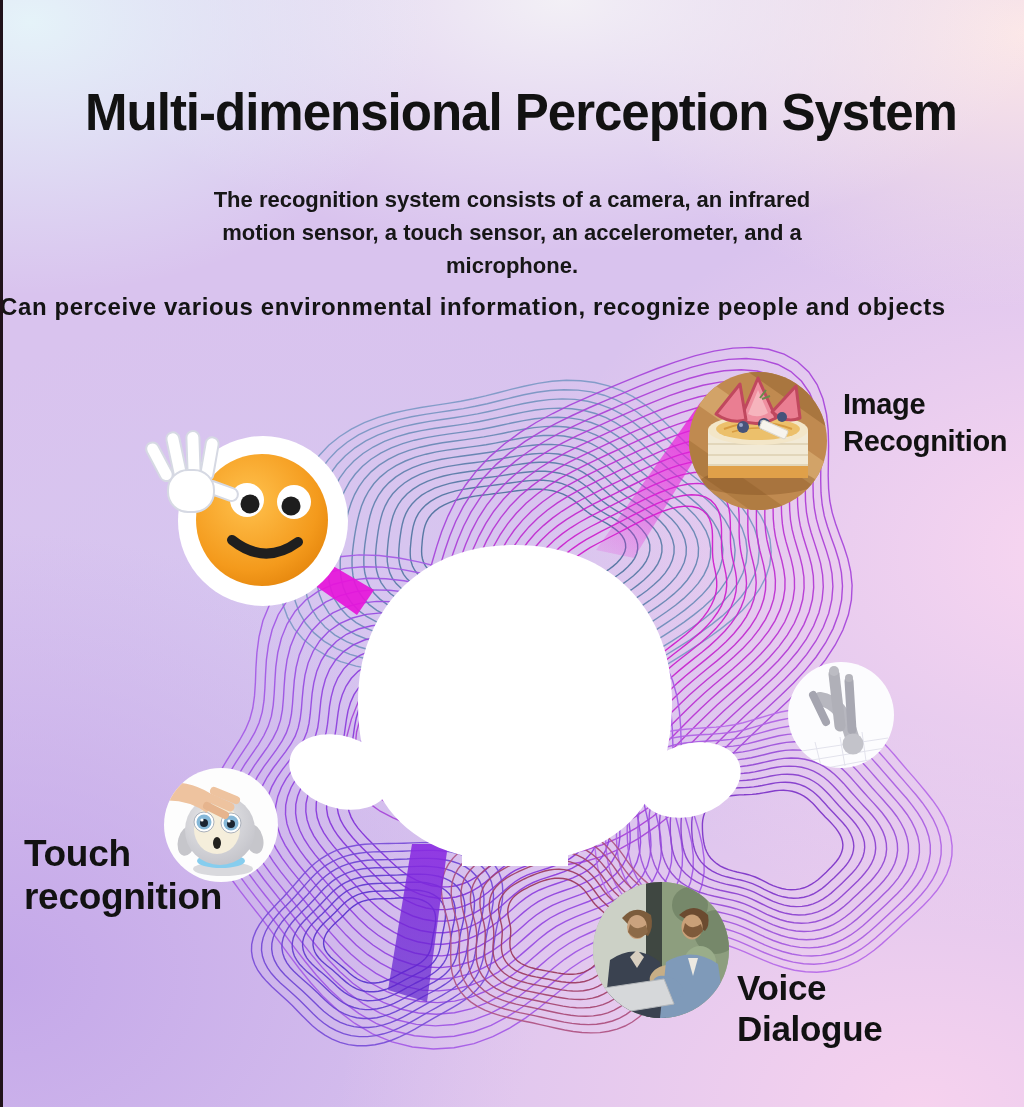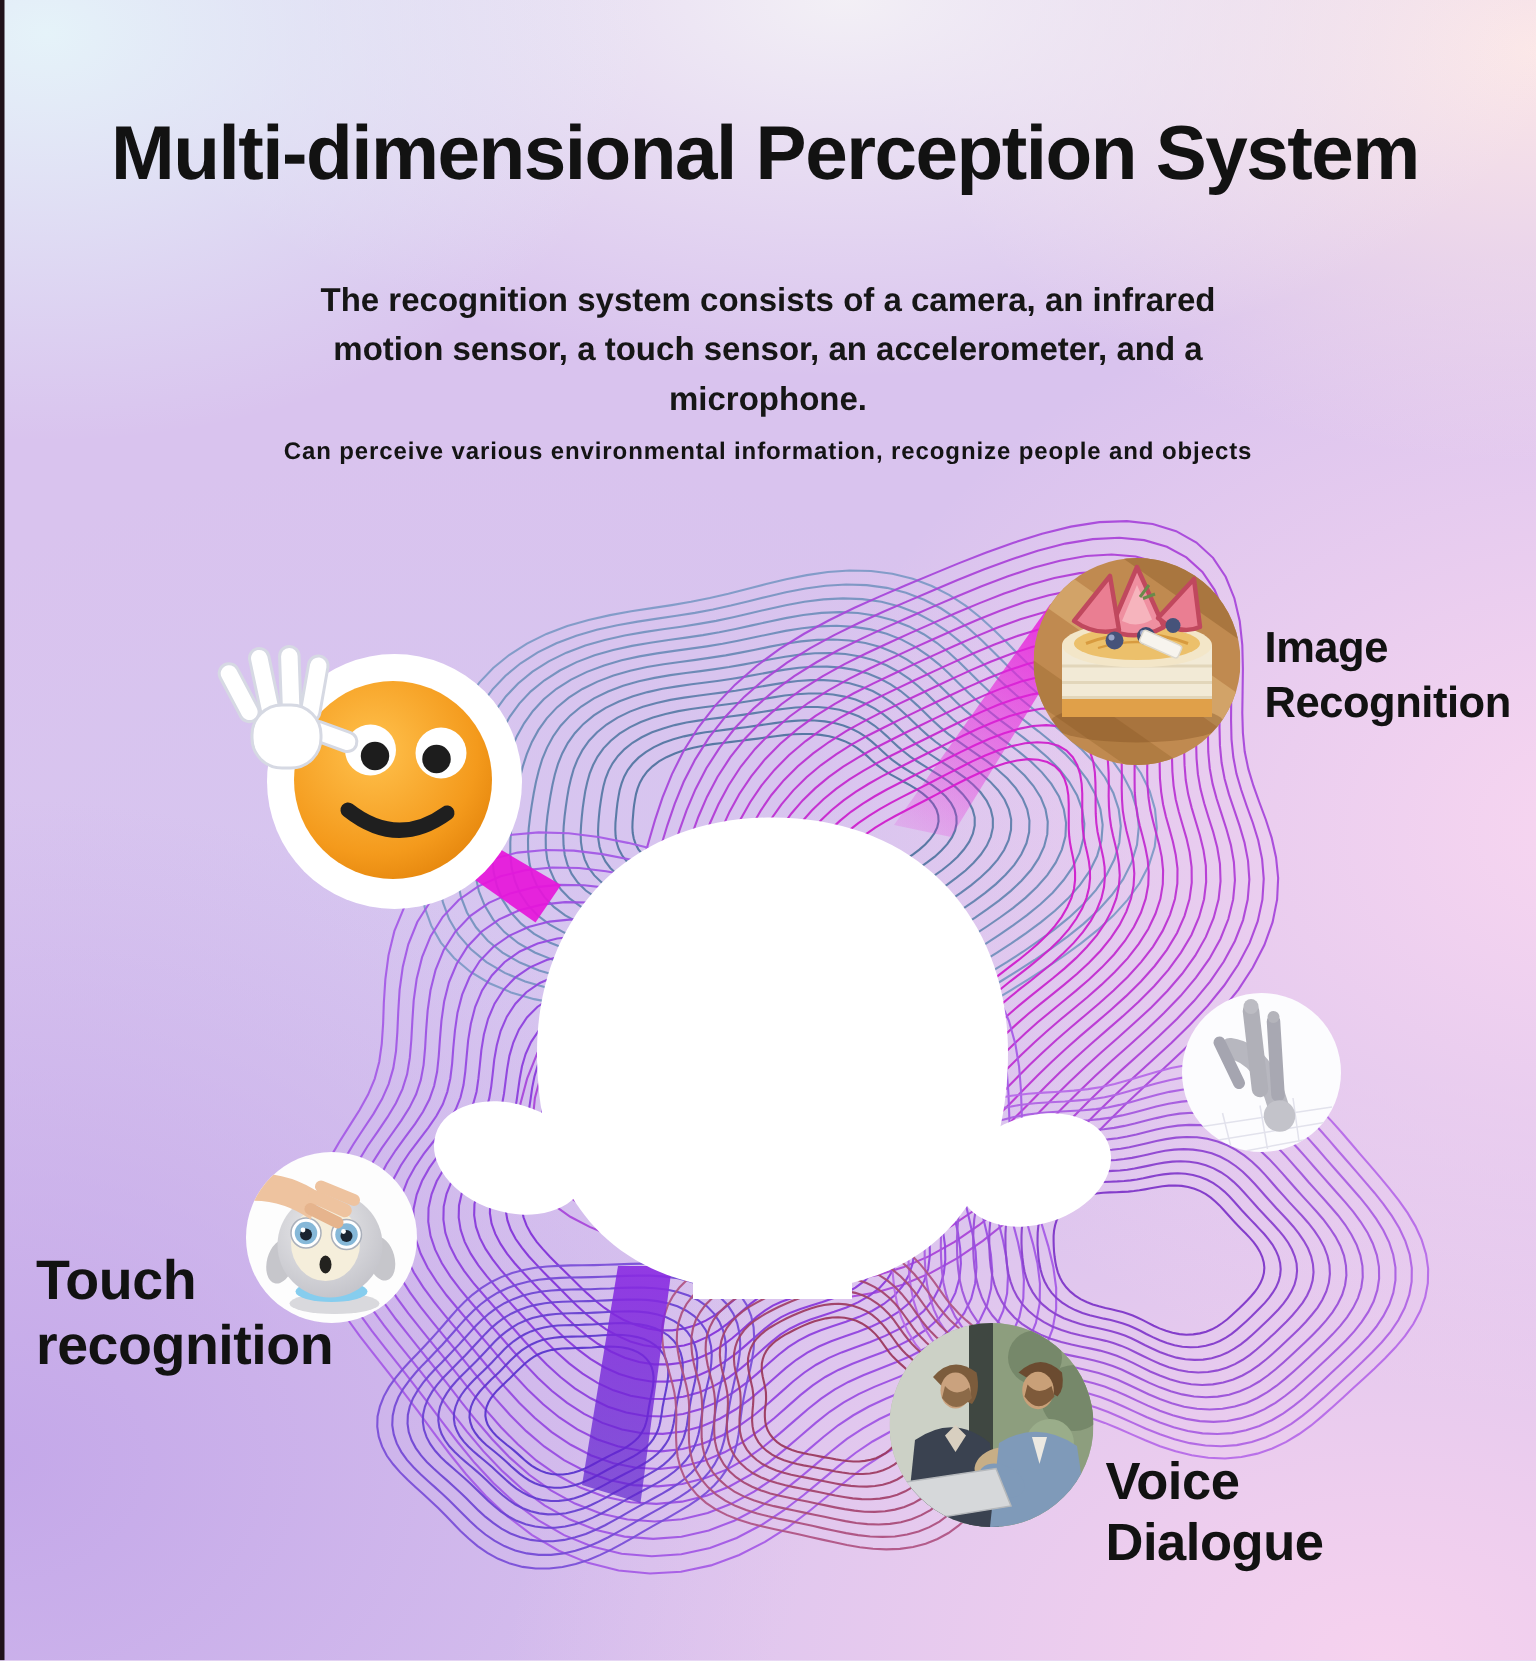--- a/index.html
+++ b/index.html
@@ -12,45 +12,45 @@
       radial-gradient(ellipse 820px 420px at 55% 0%, rgba(244,242,246,.95) 0%, rgba(244,242,246,0) 60%),
       radial-gradient(ellipse 700px 460px at 100% 3%, rgba(252,231,231,1) 0%, rgba(252,231,231,0) 60%),
       radial-gradient(ellipse 900px 650px at 105% 50%, rgba(248,214,240,1) 0%, rgba(248,214,240,0) 60%),
       radial-gradient(ellipse 900px 600px at 90% 100%, rgba(246,210,238,1) 0%, rgba(246,210,238,0) 65%),
       radial-gradient(ellipse 800px 650px at 0% 88%, rgba(196,168,233,1) 0%, rgba(196,168,233,0) 68%),
       radial-gradient(ellipse 800px 520px at 30% 55%, rgba(214,198,240,.9) 0%, rgba(214,198,240,0) 60%);
   }
   .edge-strip{position:absolute;left:0;top:0;width:3px;height:100%;background:#20121a;z-index:40;}
 
   .page-title{
-    position:absolute;top:74px;left:0;width:994px;margin:0;text-align:center;
+    position:absolute;top:74px;left:0;width:994px;margin:11px;text-align:center;
     font-size:51px;font-weight:bold;letter-spacing:-1px;color:#121212;line-height:1.1;padding-left:13px;
   }
   .subtitle{
     position:absolute;top:183px;left:50%;transform:translateX(-50%);width:660px;margin:0;
     text-align:center;font-size:22px;font-weight:bold;line-height:33px;color:#161616;
   }
   .tagline{
-    position:absolute;top:293px;left:0;width:1024px;margin:0;text-align:center;
-    font-size:16px;font-weight:bold;letter-spacing:.6px;color:#141414;
+    position:absolute;top:293px;left:0;width:1024px;margin:0;
+    font-size:24px;font-weight:bold;letter-spacing:.6px;color:#141414;
   }
 
   #wave-svg{position:absolute;left:0;top:0;z-index:1;}
   .feature-art{position:absolute;z-index:10;}
   #art-say-hello{left:140px;top:420px;}
   #art-image-recognition{left:689px;top:372px;}
   #art-fall-detection{left:788px;top:662px;}
   #art-touch-recognition{left:164px;top:768px;}
   #art-voice-dialogue{left:593px;top:882px;}
 
   .f-label{
     position:absolute;z-index:20;font-weight:bold;color:#121212;letter-spacing:-.3px;
   }
   #label-say-hello{left:20px;top:516px;width:200px;font-size:37px;line-height:42px;}
-  #label-image-recognition{left:843px;top:386px;width:178px;font-size:29px;line-height:37px;margin-top:28px;}
+  #label-image-recognition{left:843px;top:386px;width:178px;font-size:29px;line-height:37px;}
   #label-fall-detection{left:797px;top:567px;width:190px;font-size:35px;line-height:41px;}
   #label-touch-recognition{left:24px;top:832px;width:215px;font-size:37px;line-height:43px;}
   #label-voice-dialogue{left:737px;top:967px;width:205px;font-size:35px;line-height:41px;}
 </style>
 </head>
 <body>
 
 <div class="stage">
   <div class="edge-strip"></div>
 

